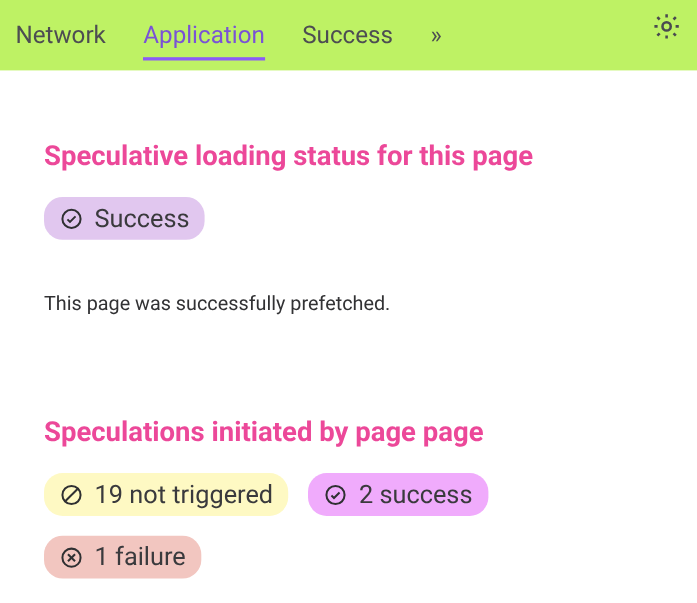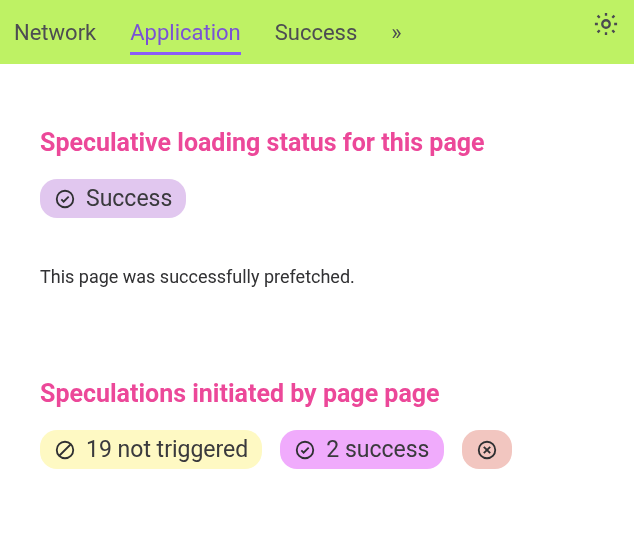--- a/index.html
+++ b/index.html
@@ -101,16 +101,17 @@
           <path d="M8 12.5l2.5 2.5L16 9.5"></path>
         </svg>
       <span>2 success</span>
     </span>
     <span class="chip chip-fail">
       <svg viewBox="0 0 24 24">
           <circle cx="12" cy="12" r="9"></circle>
           <line x1="8.5" y1="8.5" x2="15.5" y2="15.5"></line>
           <line x1="15.5" y1="8.5" x2="8.5" y2="15.5"></line>
         </svg>
+      <span>1 failure</span>
     </span>
   </div>
 
 </div>
 
 </body></html>

